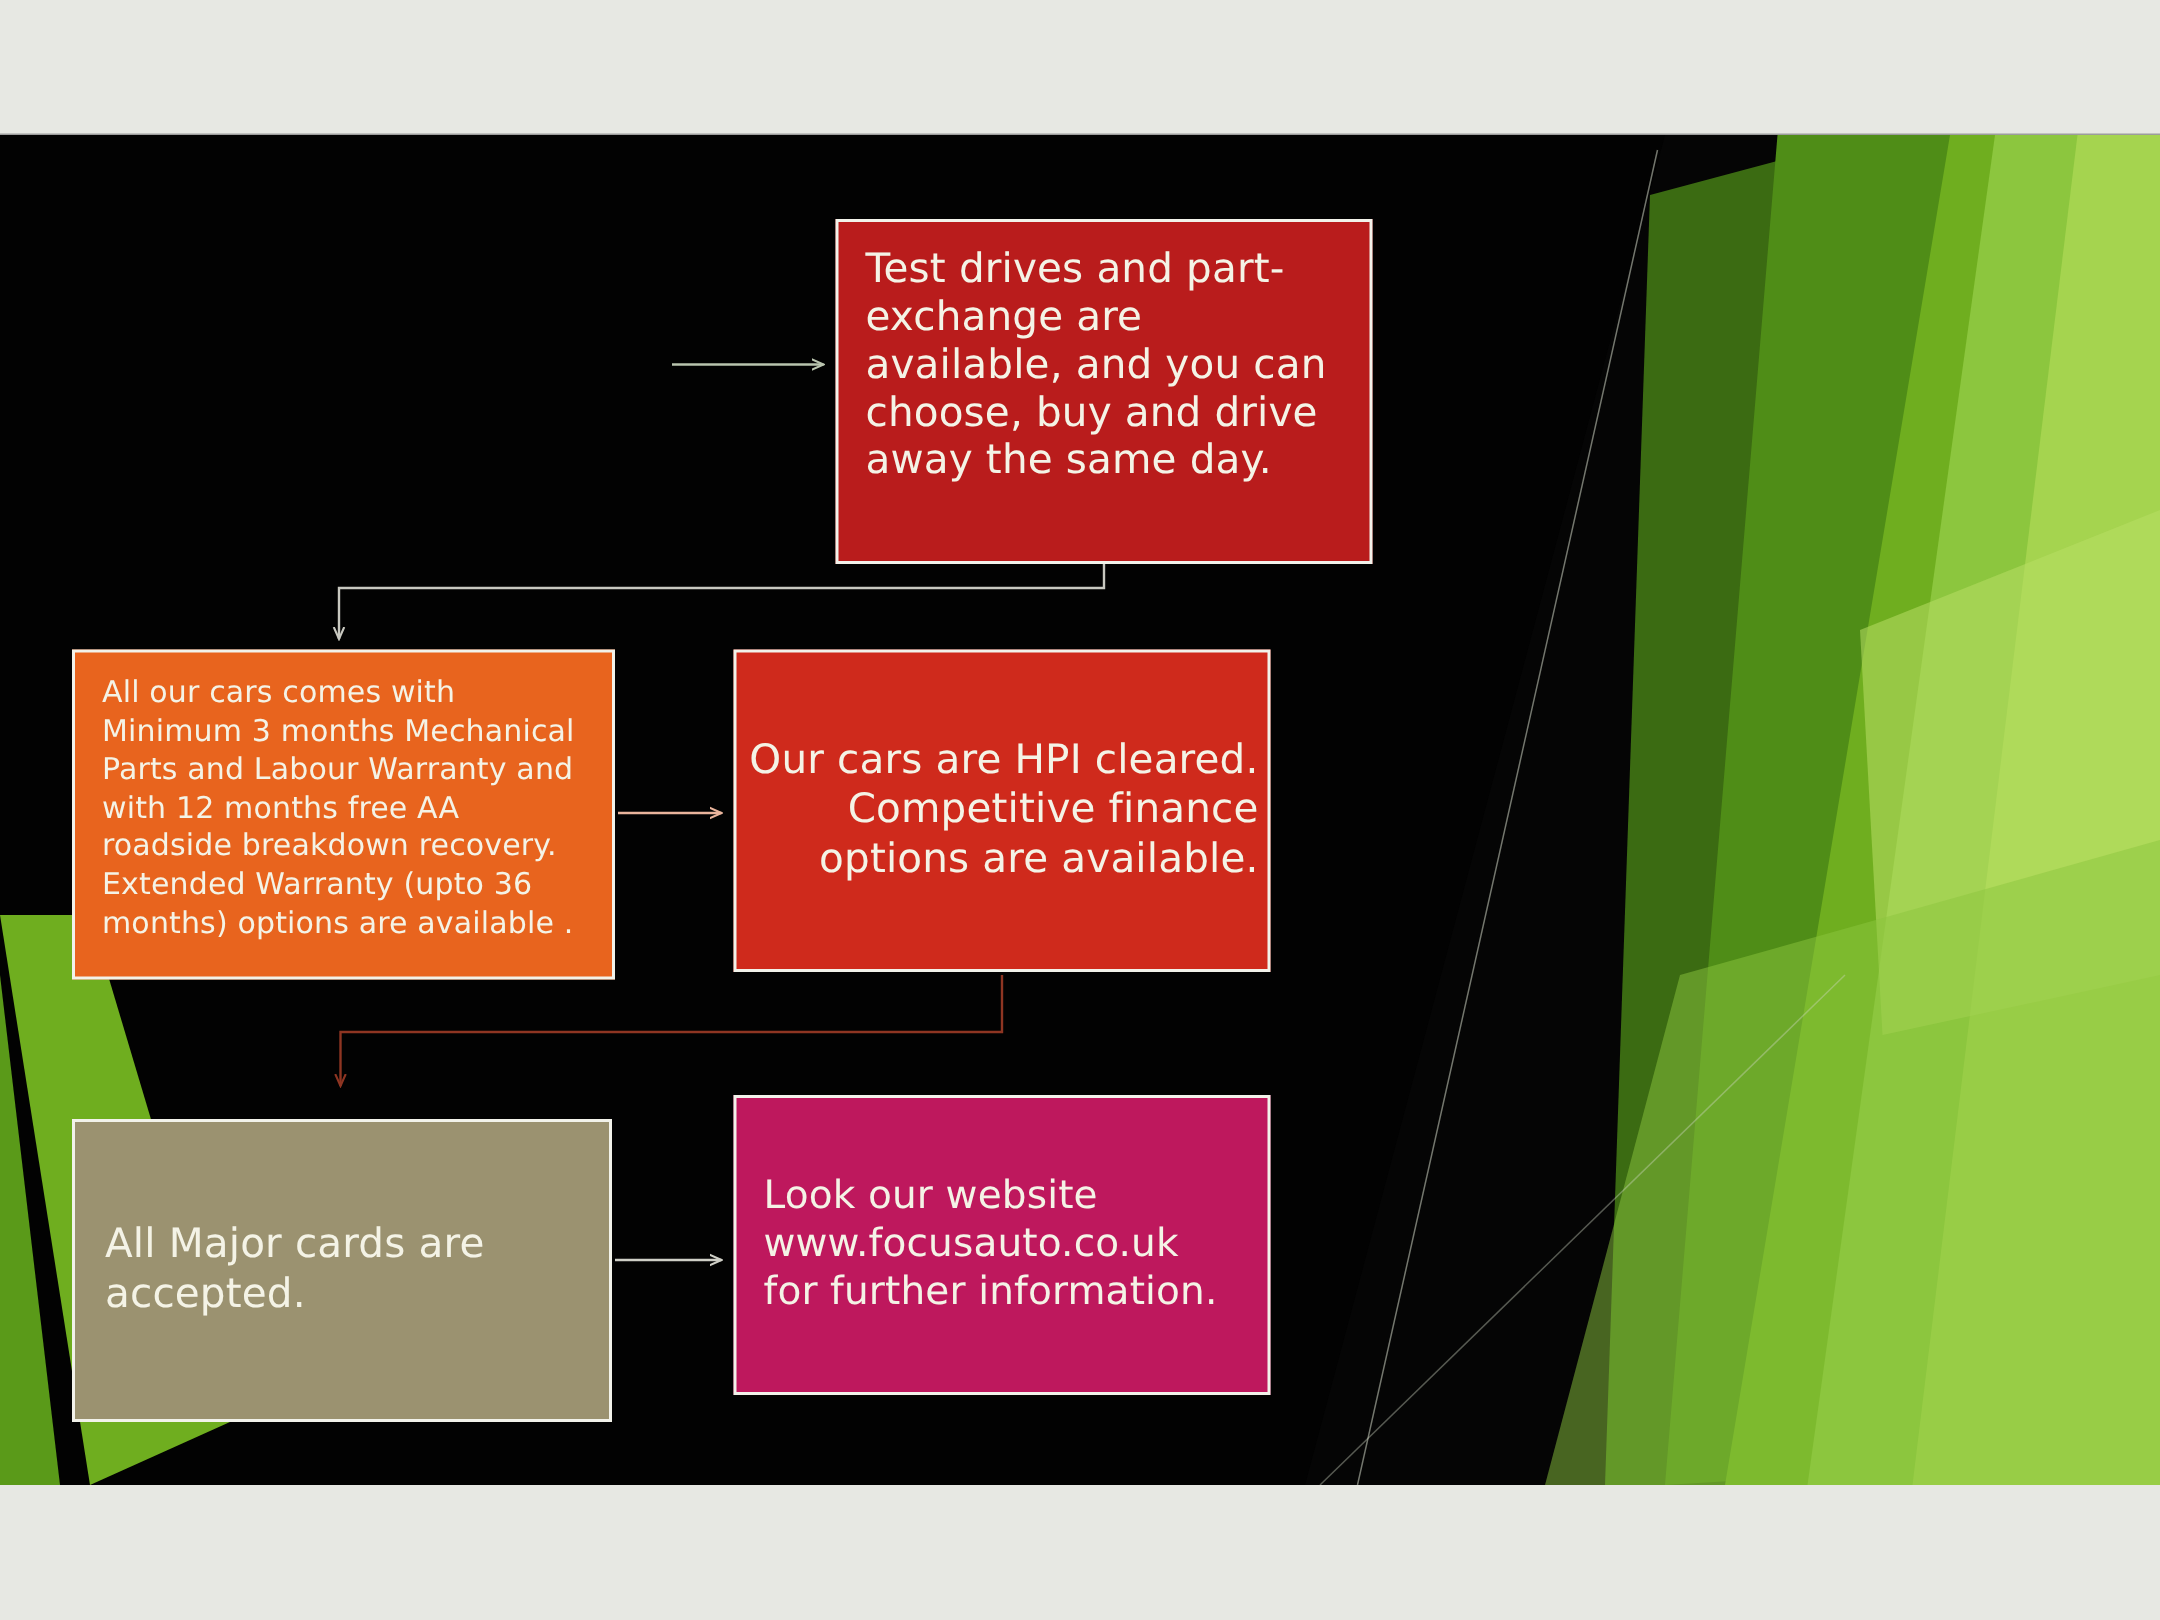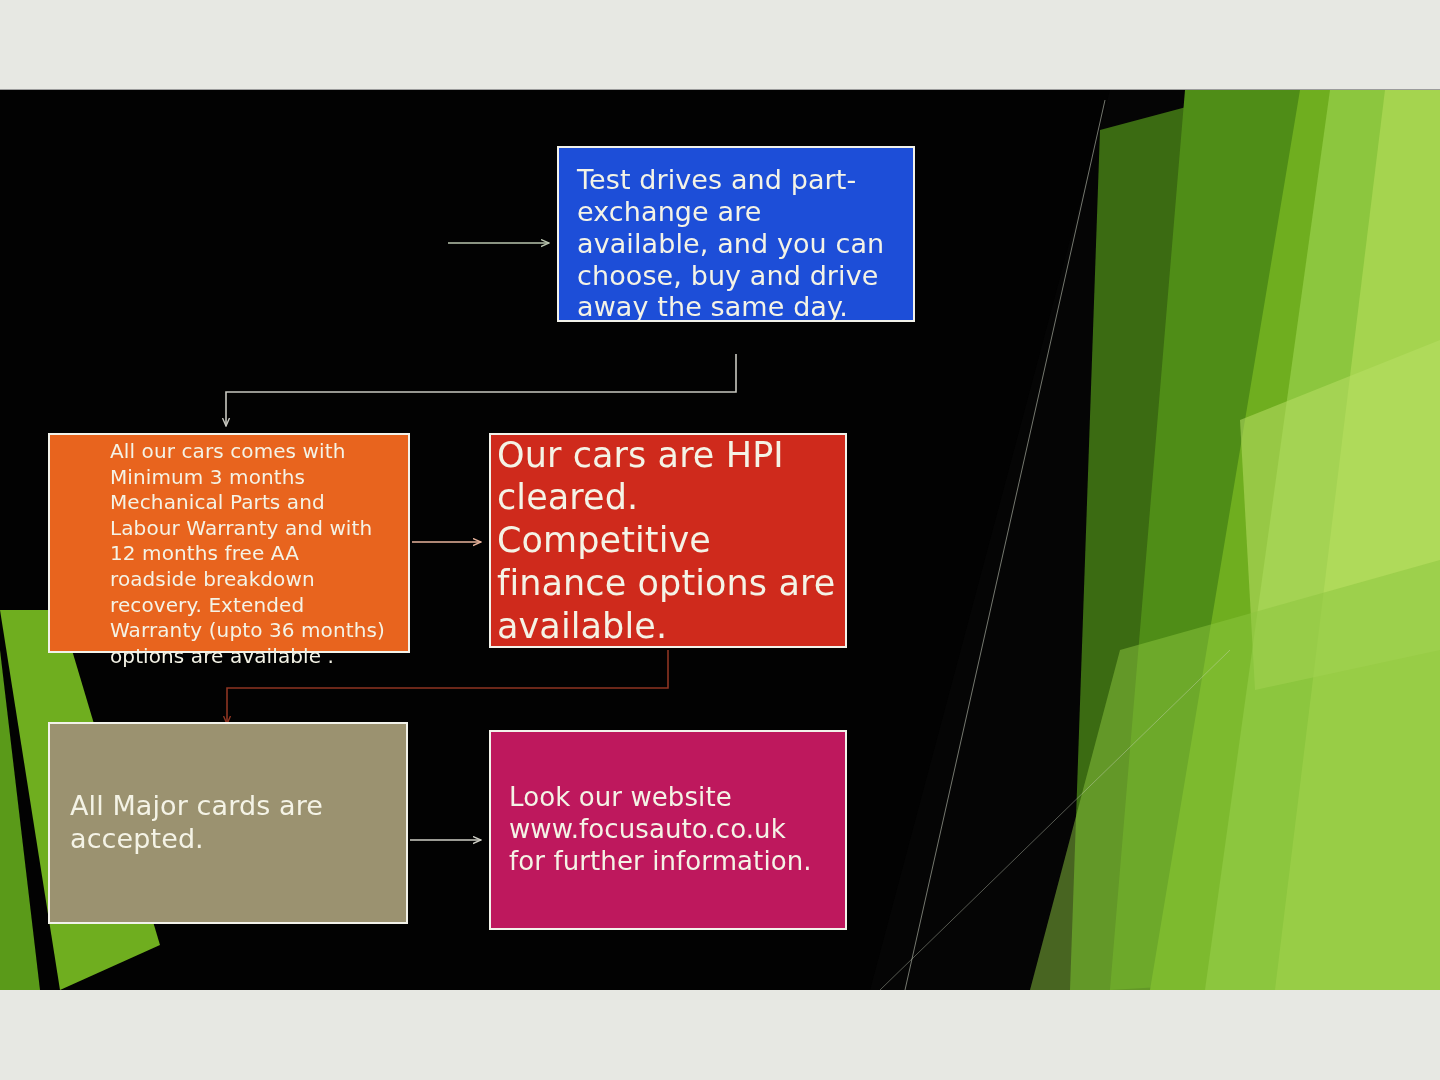--- a/index.html
+++ b/index.html
@@ -21,35 +21,35 @@
 
   
   #wires{position:absolute;inset:0;width:1440px;height:900px;pointer-events:none;}
 
   
   .box{position:absolute;box-sizing:border-box;border:2px solid #f2f2ea;
        display:flex;align-items:center;}
   .box .txt{display:block;width:100%;color:#f4f3e6;letter-spacing:.1px;}
 
   .b-green1{left:18px;  top:58px;  width:428px; height:204px; background:#53a028;}
-  .b-gold  {left:557px; top:56px;  width:358px; height:176px; background:#1d4ed8;}
+  .b-gold  {left:557px; top:56px;  width:358px; height:230px; background:#b91c1c;}
   .b-orange{left:48px;  top:343px; width:362px; height:220px; background:#e8641e;}
   .b-red   {left:489px; top:343px; width:358px; height:215px; background:#cf2a1c;}
-  .b-khaki {left:48px;  top:632px; width:360px; height:202px; background:#9b9270;}
+  .b-khaki {left:48px;  top:656px; width:360px; height:202px; background:#9b9270;}
   .b-green2{left:489px; top:640px; width:358px; height:200px; background:#be185d;}
 
   .b-green1 .txt{font-size:28px;line-height:1.18;padding:0 22px;}
   .b-gold   .txt{font-size:27px;line-height:1.18;padding:0 18px;}
   .b-orange .txt{font-size:20px;line-height:1.28;padding:0 18px;}
-  .b-red    .txt{font-size:35px;line-height:1.22;padding:0 6px;}
+  .b-red    .txt{font-size:27px;line-height:1.22;padding:0 6px;text-align:right;}
   .b-khaki  .txt{font-size:27px;line-height:1.22;padding:0 20px;}
   .b-green2 .txt{font-size:26px;line-height:1.22;padding:0 18px;}
 
   .b-orange{align-items:flex-start;}
-  .b-orange .txt{padding-top:4px;margin-left:42px;}
+  .b-orange .txt{padding-top:14px;}
   .b-gold{align-items:flex-start;}
   .b-gold .txt{padding-top:16px;}
 </style>
 </head>
 <body>
 
 <div id="stage">
 
   <div class="bar top"></div>
   <div class="hair" style="top:89px"></div>

